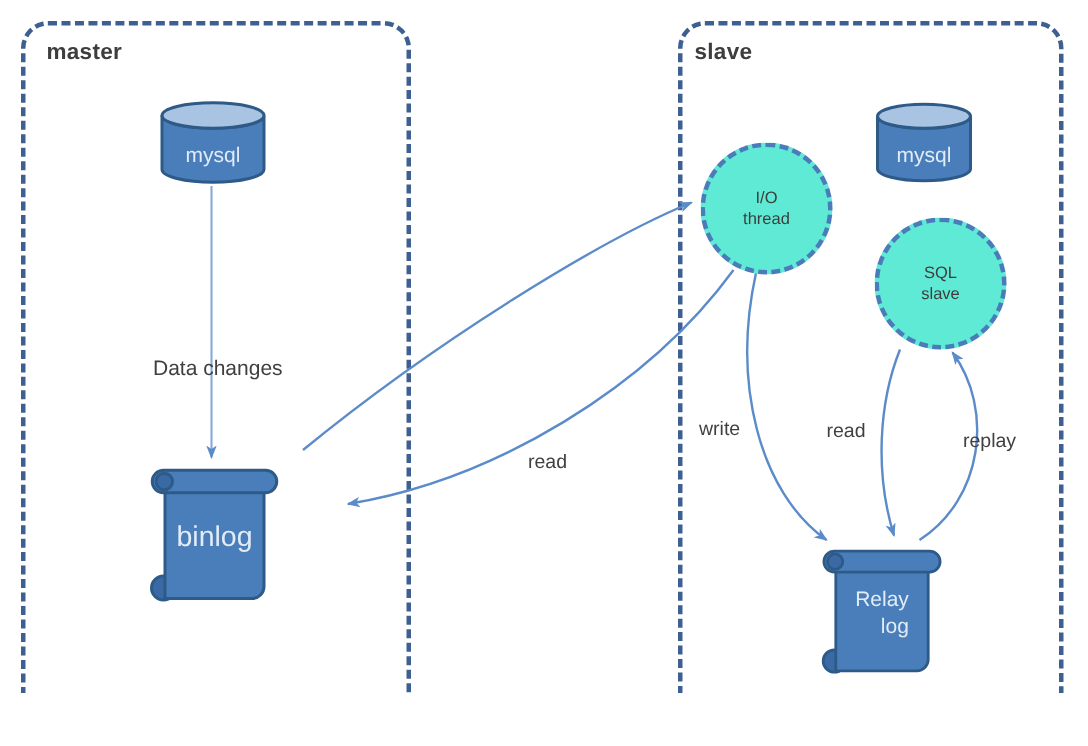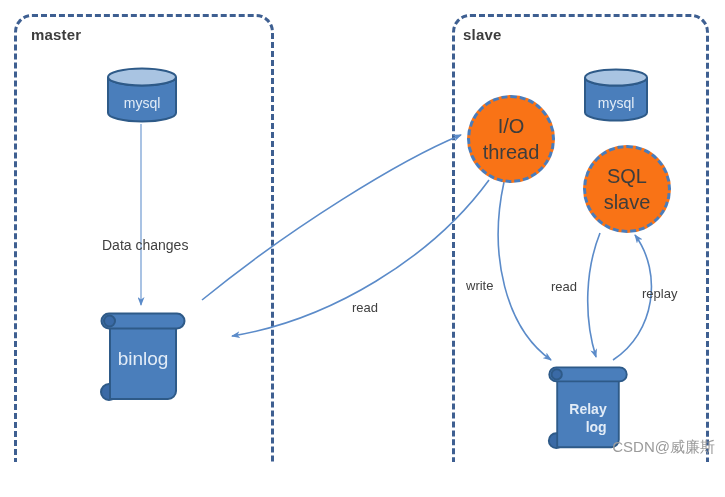--- a/index.html
+++ b/index.html
@@ -18,23 +18,23 @@
     position:absolute;font-size:15px;font-weight:bold;color:#3d3d3d;letter-spacing:0.2px;z-index:2;
   }
   .node{position:absolute;z-index:4;}
   .node svg{display:block;}
   .node-label{
     position:absolute;left:0;top:0;width:100%;height:100%;
     display:flex;align-items:center;justify-content:center;text-align:right;
     color:#e2ecf7;font-size:14px;white-space:pre-line;line-height:1.3;
   }
   .circle-node{
-    position:absolute;z-index:4;border:3px dashed #4a7cba;border-radius:50%;background:#f97316;
+    position:absolute;z-index:4;border:3px dashed #4a7cba;border-radius:50%;background:#5eead4;
     display:flex;align-items:center;justify-content:center;text-align:center;
-    color:#3d3d3d;font-size:20px;white-space:pre-line;line-height:1.3;box-sizing:border-box;
+    color:#3d3d3d;font-size:11px;white-space:pre-line;line-height:1.3;box-sizing:border-box;
   }
   .edge-label{
     position:absolute;color:#404040;font-size:13px;z-index:5;white-space:nowrap;
   }
   .edge-label.big{font-size:14px;}
   .watermark{
     position:absolute;right:10px;bottom:5px;color:#9b9b9b;font-size:15px;z-index:6;white-space:nowrap;
   }
 </style>
 </head>
@@ -96,24 +96,23 @@
   <div class="circle-node" style="left:583px;top:145px;width:88px;height:88px;">SQL
 slave</div>
 
   <div class="node" style="left:546px;top:366px;width:84px;height:84px;">
     <svg width="84" height="84" viewBox="0 0 86 90">
       <circle cx="9" cy="80" r="8" fill="#3a6aa6" stroke="#2e5a88" stroke-width="2"></circle>
       <path d="M10,16 h66 v63 a8,8 0 0 1 -8,8 h-58 z" fill="#4a7ebb" stroke="#2e5a88" stroke-width="2"></path>
       <rect x="1.5" y="1.5" width="83" height="15" rx="7.5" fill="#4a7ebb" stroke="#2e5a88" stroke-width="2"></rect>
       <circle cx="9.5" cy="9" r="5.5" fill="#3a6aa6" stroke="#2e5a88" stroke-width="2"></circle>
     </svg>
-    <span class="node-label" style="font-size:14px;padding-top:10px;font-weight:bold;">Relay
+    <span class="node-label" style="font-size:14px;">Relay
 log</span>
   </div>
 
   <span class="edge-label" style="left:352px;top:300px;">read</span>
   <span class="edge-label" style="left:466px;top:278px;">write</span>
   <span class="edge-label" style="left:551px;top:279px;">read</span>
   <span class="edge-label" style="left:642px;top:286px;">replay</span>
 
-  <span class="watermark">CSDN@威廉斯</span>
 
 </div>
 
 </body></html>

